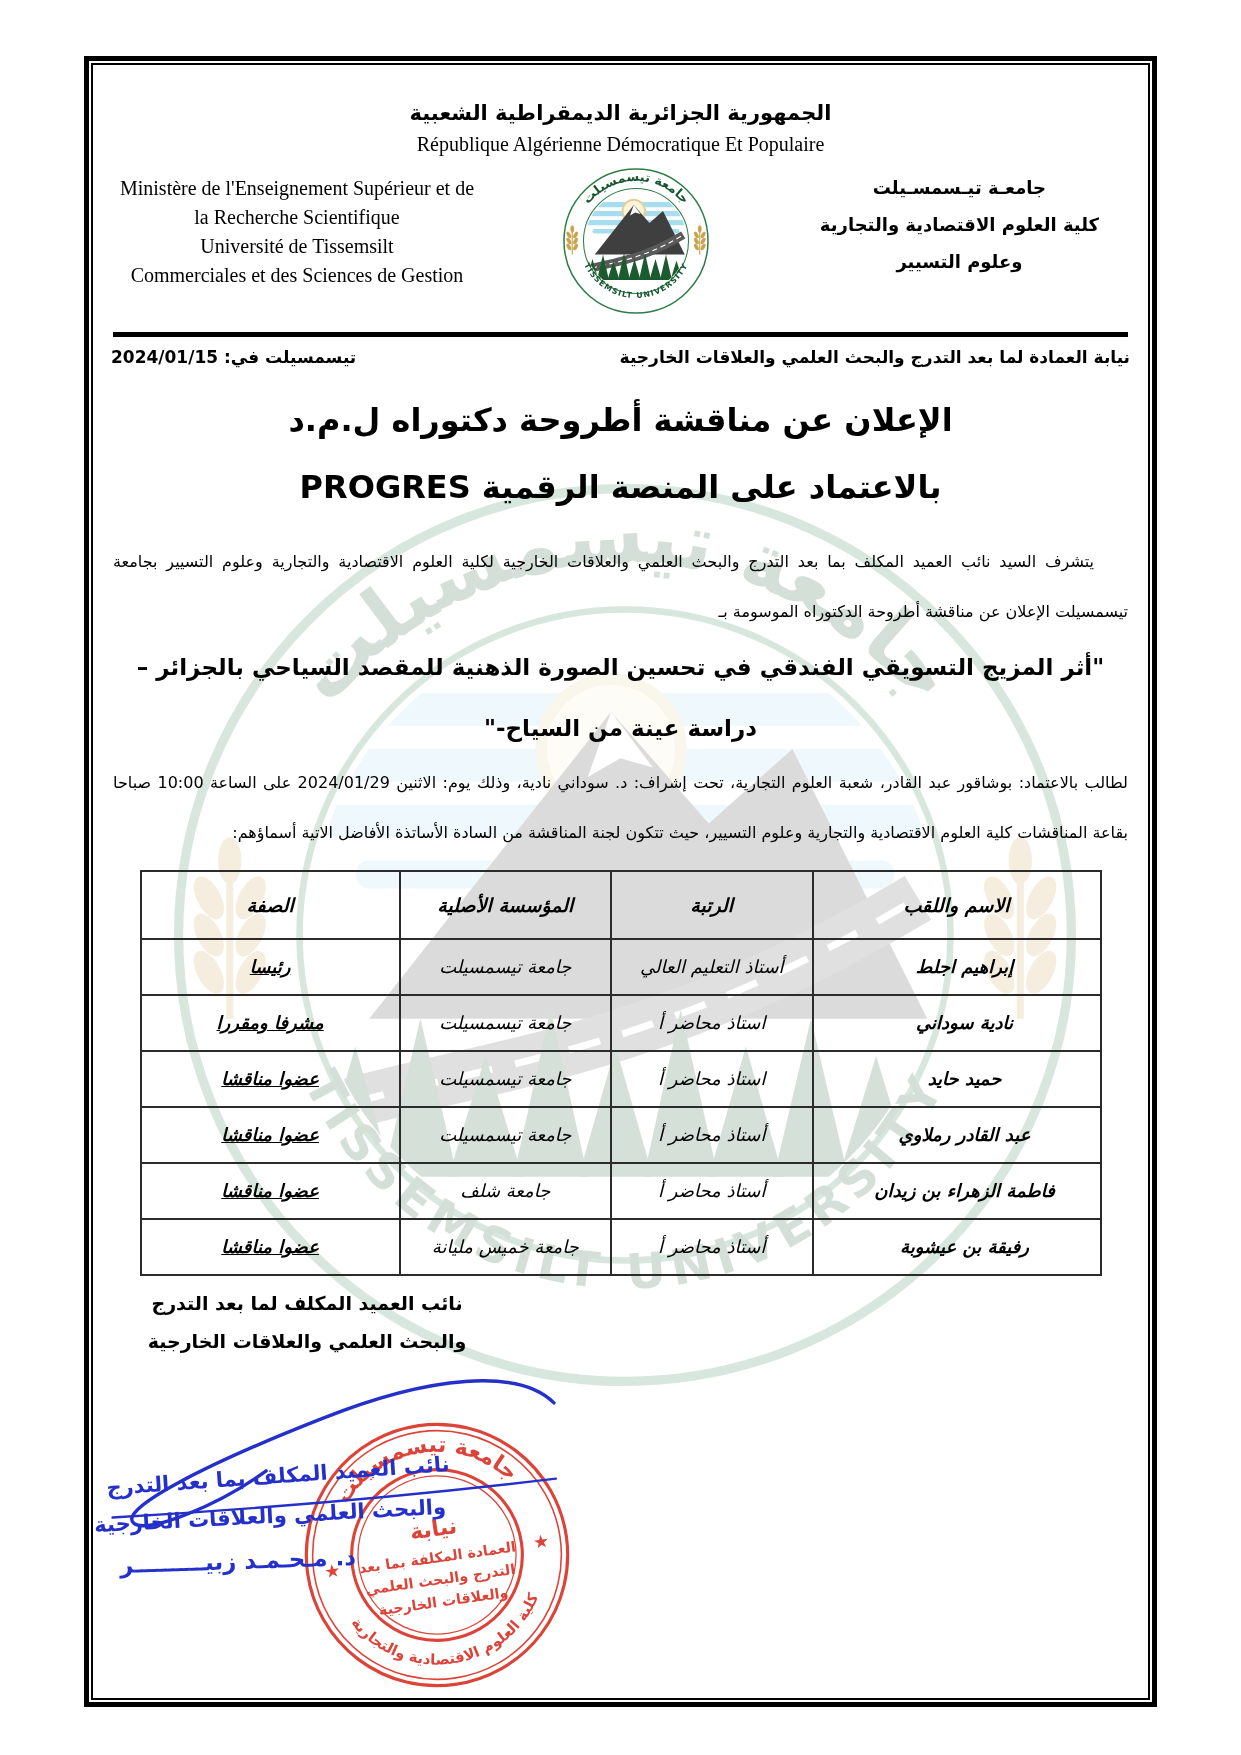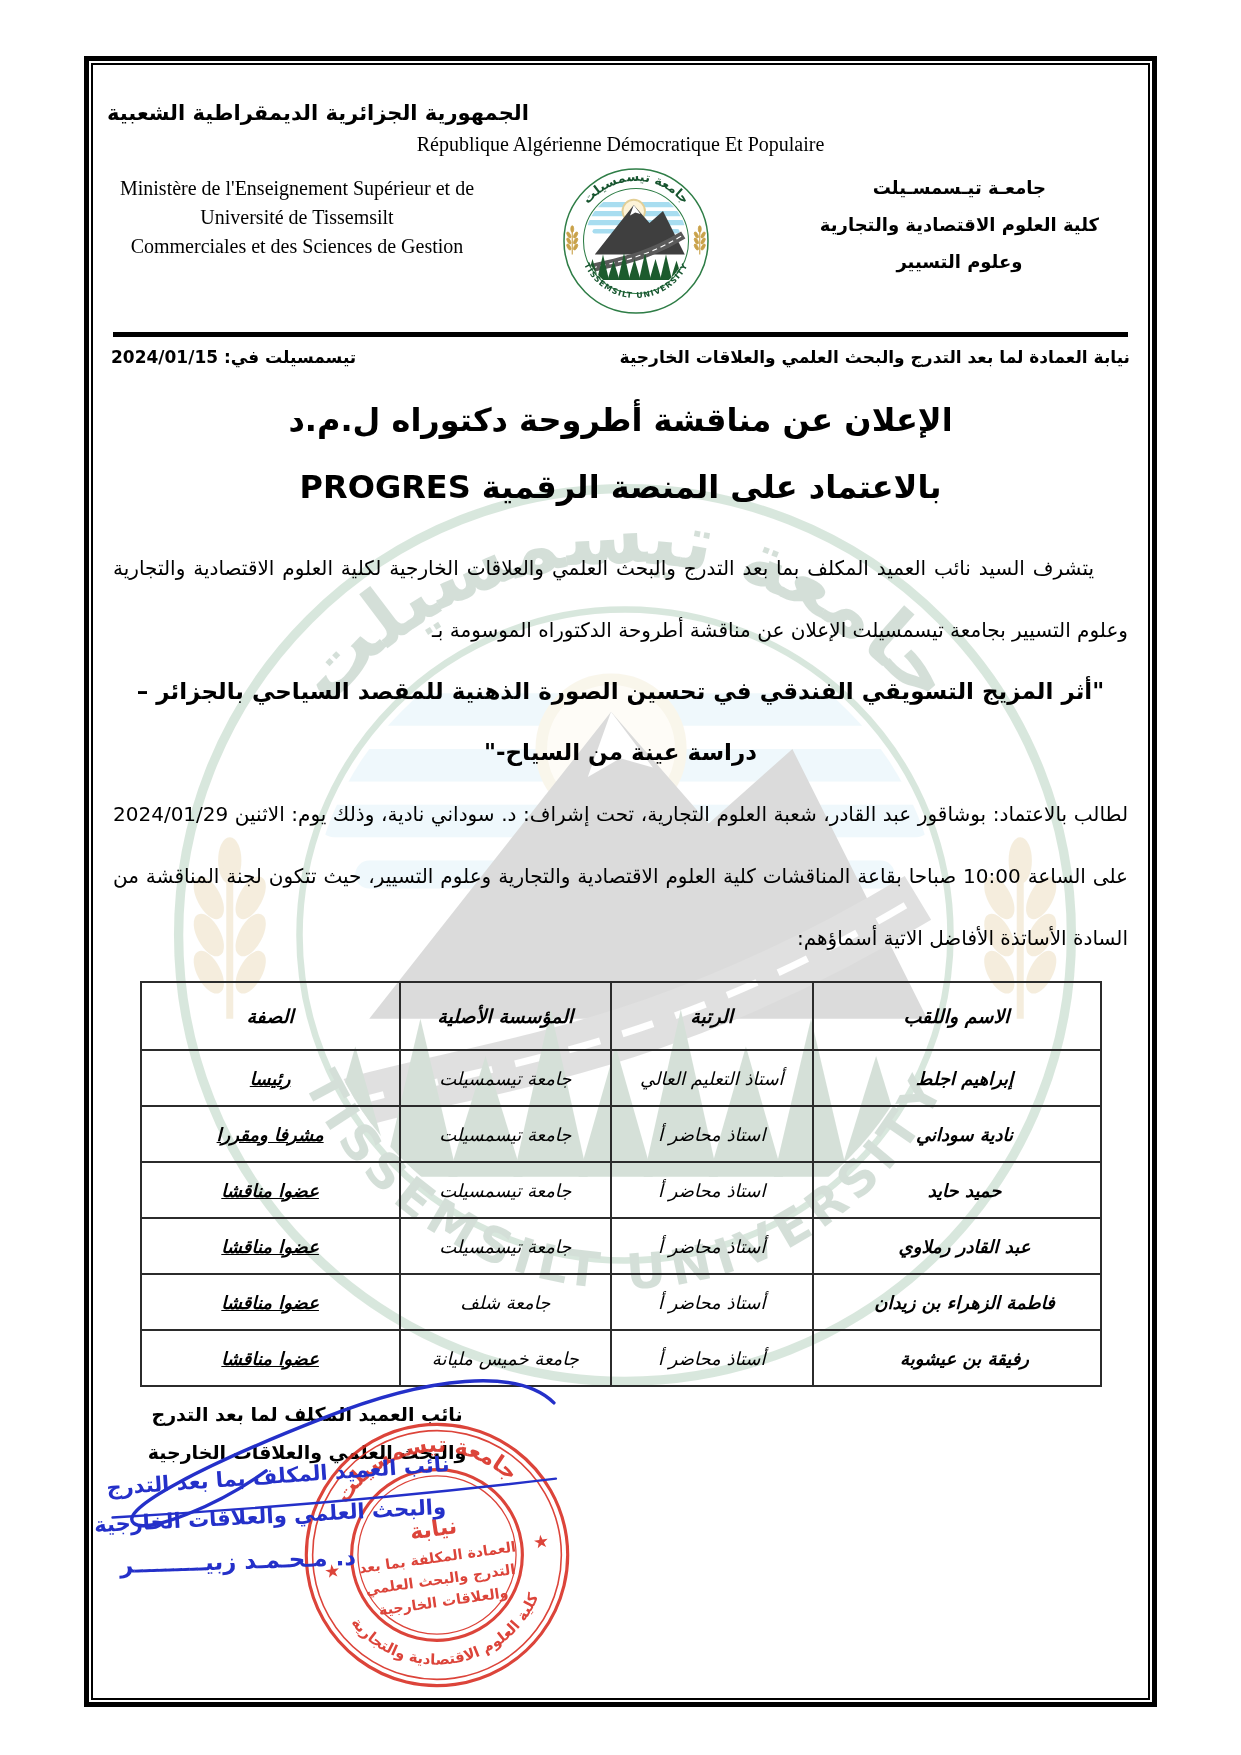--- a/index.html
+++ b/index.html
@@ -7,33 +7,33 @@
     width:1241px;height:1755px;position:relative;overflow:hidden;
     background:#ffffff;color:#000;
     font-family:"DejaVu Sans",sans-serif;
   }
   
   .frame{position:absolute;left:84px;top:56px;width:1063px;height:1641px;border:5px solid #000;}
   .frame-inner{position:absolute;inset:2px;border:2px solid #000;padding:0 14px;box-sizing:border-box;}
   
   .watermark{position:absolute;left:160px;top:470px;width:930px;height:930px;opacity:0.18;pointer-events:none;}
   
-  .republic-ar{margin-top:36px;text-align:left;font-weight:bold;font-size:21px;direction:rtl;}
+  .republic-ar{margin-top:36px;text-align:center;font-weight:bold;font-size:21px;direction:rtl;}
   .republic-fr{margin-top:8px;text-align:center;font-size:20px;font-family:"Liberation Serif","DejaVu Serif",serif;}
   .header-row{display:flex;margin-top:10px;align-items:flex-start;}
   .ministry-fr{width:37%;text-align:center;font-size:20px;line-height:1.45;font-family:"Liberation Serif","DejaVu Serif",serif;padding-top:8px;}
   .logo-wrap{flex:1;display:flex;justify-content:center;}
   .header-logo{width:150px;height:150px;}
   .ministry-ar{width:34%;text-align:center;font-weight:bold;font-size:18px;line-height:2.05;direction:rtl;padding-top:4px;}
   .rule{height:5px;background:#000;margin:16px 6px 0 6px;}
   .subhead{display:flex;justify-content:space-between;direction:rtl;font-weight:bold;font-size:17px;margin-top:10px;padding:0 4px;}
   
   .doc-title{margin-top:20px;text-align:center;font-weight:bold;font-size:32px;line-height:2.1;direction:rtl;}
   
-  .para{direction:rtl;text-align:justify;font-size:20px;line-height:3.1;margin:0;padding:0 6px;}
+  .para{direction:rtl;text-align:justify;font-size:16px;line-height:3.1;margin:0;padding:0 6px;}
   .para.first{margin-top:16px;text-indent:34px;}
   .thesis{direction:rtl;text-align:center;font-weight:bold;font-size:23px;line-height:2.65;margin:0;padding:0 6px;}
   .para b{font-weight:normal;}
   
   .committee-table{width:962px;margin:12px auto 0;border-collapse:collapse;direction:rtl;position:relative;}
   .committee-table th,.committee-table td{border:2px solid #2b2b2b;text-align:center;vertical-align:middle;padding:2px 6px;}
   .committee-table th{height:62px;font-size:19px;font-weight:bold;font-style:italic;}
   .committee-table td{height:50px;font-size:18px;font-style:italic;}
   .committee-table .col0{width:30%;font-weight:bold;padding-left:22px;}
   .committee-table .col1{width:21%;}
@@ -126,20 +126,21 @@
 
 <div class="frame">
   <div class="frame-inner">
 
     <div class="republic-ar">الجمهورية الجزائرية الديمقراطية الشعبية</div>
     <div class="republic-fr">République Algérienne Démocratique Et Populaire</div>
 
     <div class="header-row">
       <div class="ministry-fr">
         <div>Ministère de l'Enseignement Supérieur et de</div>
+        <div>la Recherche Scientifique</div>
         <div>Université de Tissemsilt</div>
         <div>Commerciales et des Sciences de Gestion</div>
       </div>
       <div class="logo-wrap">
         <svg class="header-logo" viewBox="0 0 200 200">
             <use href="#uni-logo"></use>
           </svg>
       </div>
       <div class="ministry-ar">
         <div>جامعـة تيـسمسـيلت</div>

